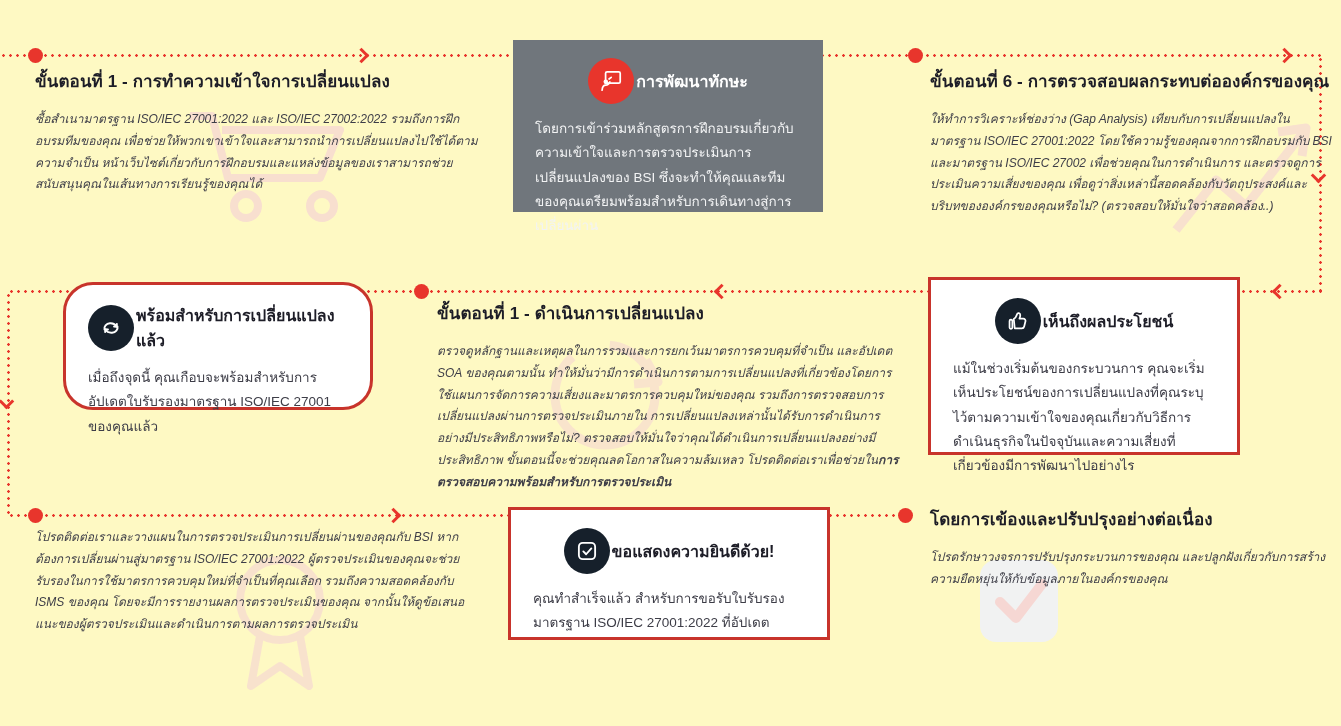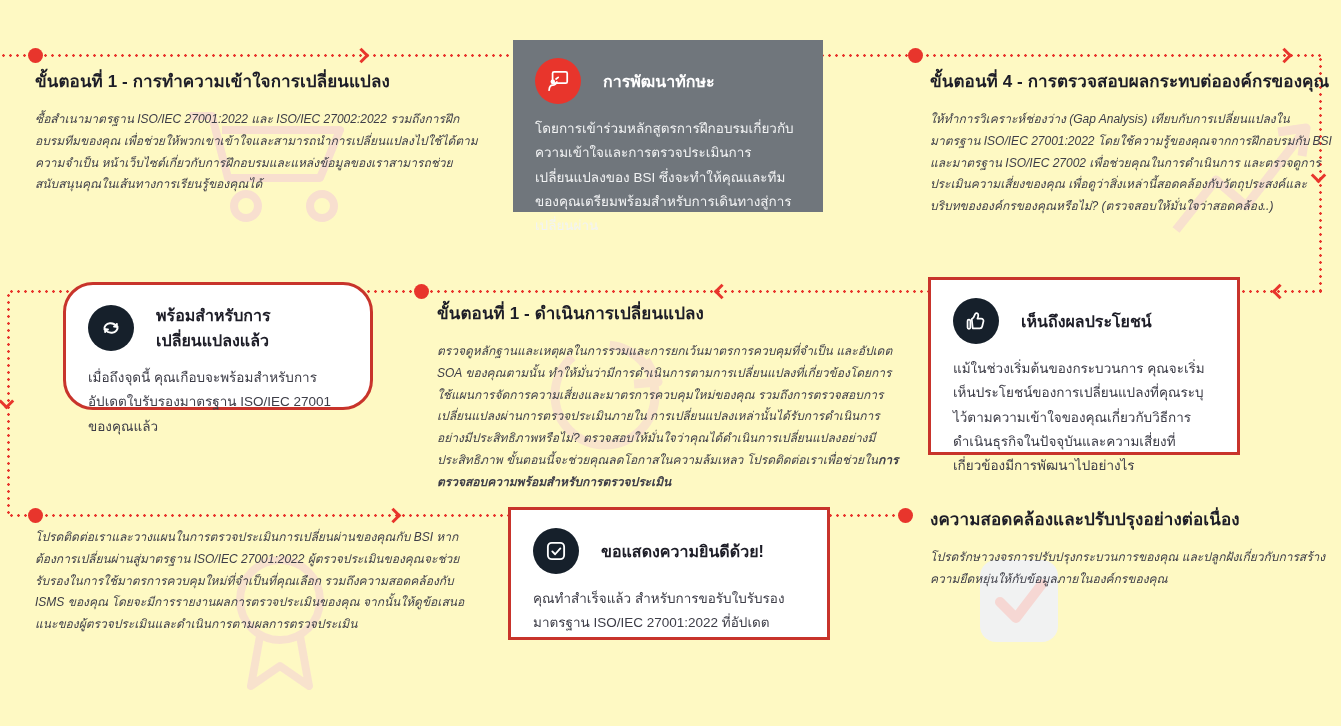--- a/index.html
+++ b/index.html
@@ -34,21 +34,21 @@
   .chev.down{transform:rotate(135deg);}
   .chev.left{transform:rotate(225deg);}
   
   .section{position:absolute;z-index:3;}
   .step-title{font-size:17px;font-weight:bold;color:var(--title);margin-bottom:15px;letter-spacing:.1px;}
   .step-body{font-size:12px;line-height:1.82;color:var(--body);font-style:italic;}
   
   .panel{position:absolute;z-index:3;background:#ffffff;padding:18px 22px;}
   .panel.bordered{border:3px solid var(--border-red);}
   .panel.gray{background:var(--gray-panel);color:#ffffff;border:none;}
-  .panel-head{display:flex;align-items:center;gap:22px;margin-bottom:13px;}
+  .panel-head{display:flex;align-items:center;gap:2px;margin-bottom:13px;justify-content:center;}
   .icon-circle{width:46px;height:46px;border-radius:50%;flex:0 0 46px;
     display:flex;align-items:center;justify-content:center;}
   .icon-circle.red{background:var(--red);}
   .icon-circle.dark{background:var(--dark);}
   .panel-title{font-size:16px;font-weight:bold;color:var(--title);}
   .panel.gray .panel-title{color:#ffffff;}
   .panel-body{font-size:13.5px;line-height:1.8;}
   .panel.gray .panel-body{color:#f2f3f4;}
   
   .wm{position:absolute;z-index:0;}
@@ -113,21 +113,21 @@
           <path d="M3.8 20.5 c.2-3 1.6-4.6 3.4-4.6 s3-1.2 3.8-3"></path>
           <path d="M10.2 10.2 l2 -1.6"></path>
         </svg>
       </span>
       <span class="panel-title">การพัฒนาทักษะ</span>
     </div>
     <div class="panel-body">โดยการเข้าร่วมหลักสูตรการฝึกอบรมเกี่ยวกับความเข้าใจและการตรวจประเมินการเปลี่ยนแปลงของ BSI ซึ่งจะทำให้คุณและทีมของคุณเตรียมพร้อมสำหรับการเดินทางสู่การเปลี่ยนผ่าน</div>
   </div>
 
   <div class="section" style="left:930px;top:67px;width:404px;">
-    <div class="step-title">ขั้นตอนที่ 4 - การตรวจสอบผลกระทบต่อองค์กรของคุณ</div>
+    <div class="step-title">ขั้นตอนที่ 6 - การตรวจสอบผลกระทบต่อองค์กรของคุณ</div>
     <div class="step-body">ให้ทำการวิเคราะห์ช่องว่าง (Gap Analysis) เทียบกับการเปลี่ยนแปลงในมาตรฐาน ISO/IEC 27001:2022 โดยใช้ความรู้ของคุณจากการฝึกอบรมกับ BSI และมาตรฐาน ISO/IEC 27002 เพื่อช่วยคุณในการดำเนินการ และตรวจดูการประเมินความเสี่ยงของคุณ เพื่อดูว่าสิ่งเหล่านี้สอดคล้องกับวัตถุประสงค์และบริบทขององค์กรของคุณหรือไม่? (ตรวจสอบให้มั่นใจว่าสอดคล้อง..)</div>
   </div>
 
   <div class="panel bordered" style="left:63px;top:282px;width:310px;height:128px;border-radius:30px;">
     <div class="panel-head">
       <span class="icon-circle dark">
         <svg width="26" height="26" viewBox="0 0 24 24" fill="none" stroke="#ffffff" stroke-width="1.8" stroke-linecap="round" stroke-linejoin="round">
           <path d="M6 13.5 c-.6-3 1.6-5.5 5-5.8 c2.8-.2 5 .9 6 2.8"></path>
           <path d="M14.8 10.7 l2.4 .1 l.2 -2.5"></path>
           <path d="M18 10.5 c.6 3 -1.6 5.5 -5 5.8 c-2.8 .2 -5 -.9 -6 -2.8"></path>
@@ -168,17 +168,17 @@
           <rect x="4.5" y="4.5" width="15" height="15" rx="3.6"></rect>
           <path d="M8.6 12.4 l2.6 2.6 l4.8 -5.4"></path>
         </svg>
       </span>
       <span class="panel-title">ขอแสดงความยินดีด้วย!</span>
     </div>
     <div class="panel-body">คุณทำสำเร็จแล้ว สำหรับการขอรับใบรับรองมาตรฐาน ISO/IEC 27001:2022 ที่อัปเดต</div>
   </div>
 
   <div class="section" style="left:930px;top:505px;width:402px;">
-    <div class="step-title">งความสอดคล้องและปรับปรุงอย่างต่อเนื่อง</div>
+    <div class="step-title">โดยการเข้องและปรับปรุงอย่างต่อเนื่อง</div>
     <div class="step-body">โปรดรักษาวงจรการปรับปรุงกระบวนการของคุณ และปลูกฝังเกี่ยวกับการสร้างความยืดหยุ่นให้กับข้อมูลภายในองค์กรของคุณ</div>
   </div>
 
 </div>
 
 </body></html>

